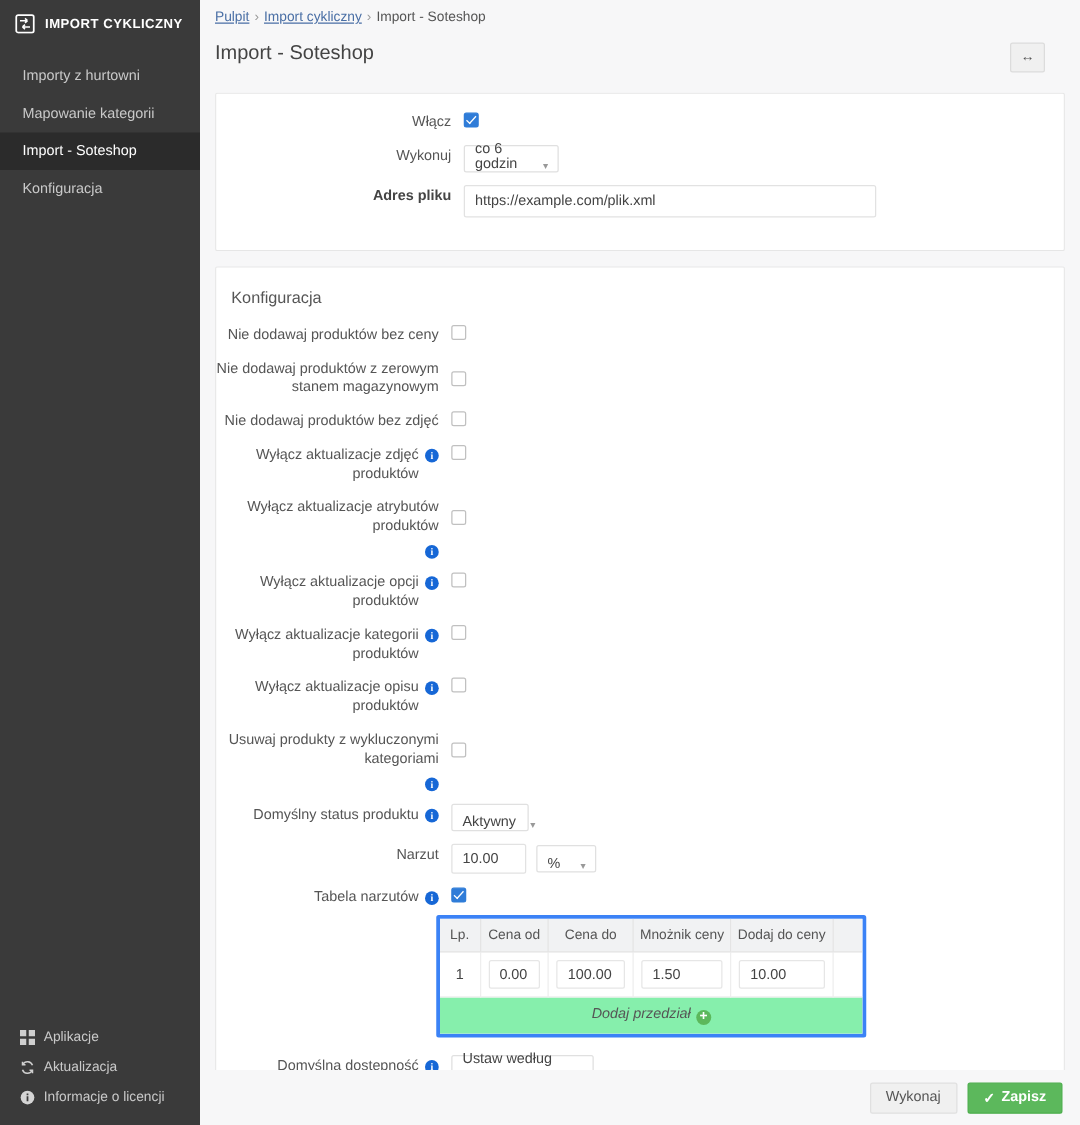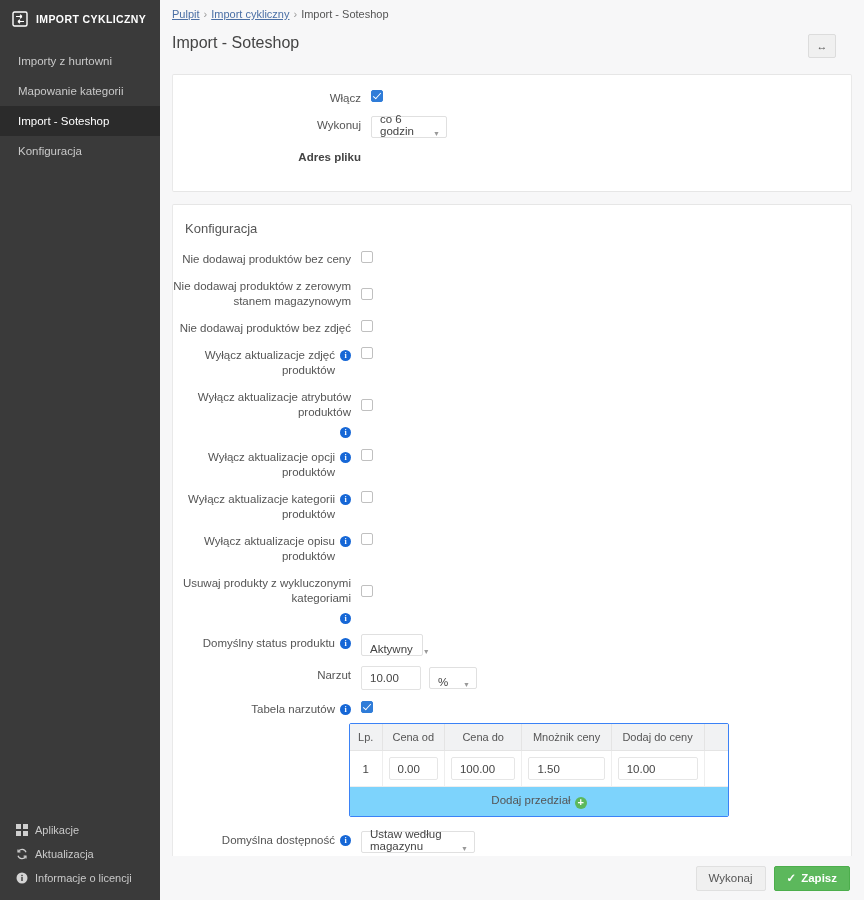--- a/index.html
+++ b/index.html
@@ -109,35 +109,35 @@
   }
   .select .caret { color:#999; font-size:7px; line-height:7px; }
   .input {
     border:1px solid #e2e2e2; background:#fff; border-radius:2px;
     height:24px; padding:0 8px; font-size:11.5px; color:#444;
     display:flex; align-items:center; font-family:"Liberation Sans", sans-serif;
   }
   .input.tbl { height:23px; border:1px solid #e6e6e6; }
 
   
-  .mtable { border:1px solid #3b82f6; border-radius:2px; overflow:hidden; width:380px; }
+  .mtable { border:3px solid #3b82f6; border-radius:2px; overflow:hidden; width:344px; }
   .mtable table { border-collapse:collapse; width:100%; }
   .mtable th {
     background:#f1f2f3; font-weight:normal; font-size:11px; color:#555;
     padding:7px 4px; border-right:1px solid #e4e4e4; border-bottom:1px solid #e4e4e4;
     text-align:center;
   }
   .mtable td {
     border-right:1px solid #eee; border-bottom:1px solid #eee;
     padding:6px 6px; text-align:center; font-size:11.5px; color:#444;
     background:#fff;
   }
   .mtable th:last-child, .mtable td:last-child { border-right:none; }
   .addrow td {
-    background:#7dd3fc; border-bottom:none; padding:7px 0; color:#555; font-size:11.5px;
+    background:#86efac; border-bottom:none; padding:7px 0; color:#555; font-size:11.5px;font-style:italic;
   }
   .plus {
     display:inline-block; width:12px; height:12px; border-radius:50%;
     background:#5cb85c; color:#fff; font-size:11px; line-height:11px;
     text-align:center; vertical-align:-2px; margin-left:4px; cursor:pointer;
     font-weight:bold;
   }
 
   .footer {
     position:absolute; left:0; right:0; bottom:0; height:44px;
@@ -239,20 +239,23 @@
         <div class="lbl">Wykonuj</div>
         <div class="ctl">
           <div class="select" style="width:76px;">
             <span>co 6 godzin</span>
             <span class="caret">▼</span>
           </div>
         </div>
       </div>
       <div class="row" style="margin-bottom:0;">
         <div class="lbl bold">Adres pliku</div>
+        <div class="ctl">
+          <div class="input" style="width:330px;height:26px;">https://example.com/plik.xml</div>
+        </div>
       </div>
     </div>
 
     <div class="panel cfg">
       <div class="panel-title">Konfiguracja</div>
 
       <div class="row cfgrow">
         <div class="lblwrap">
             <span class="txt">Nie dodawaj produktów bez ceny</span>
           </div>

